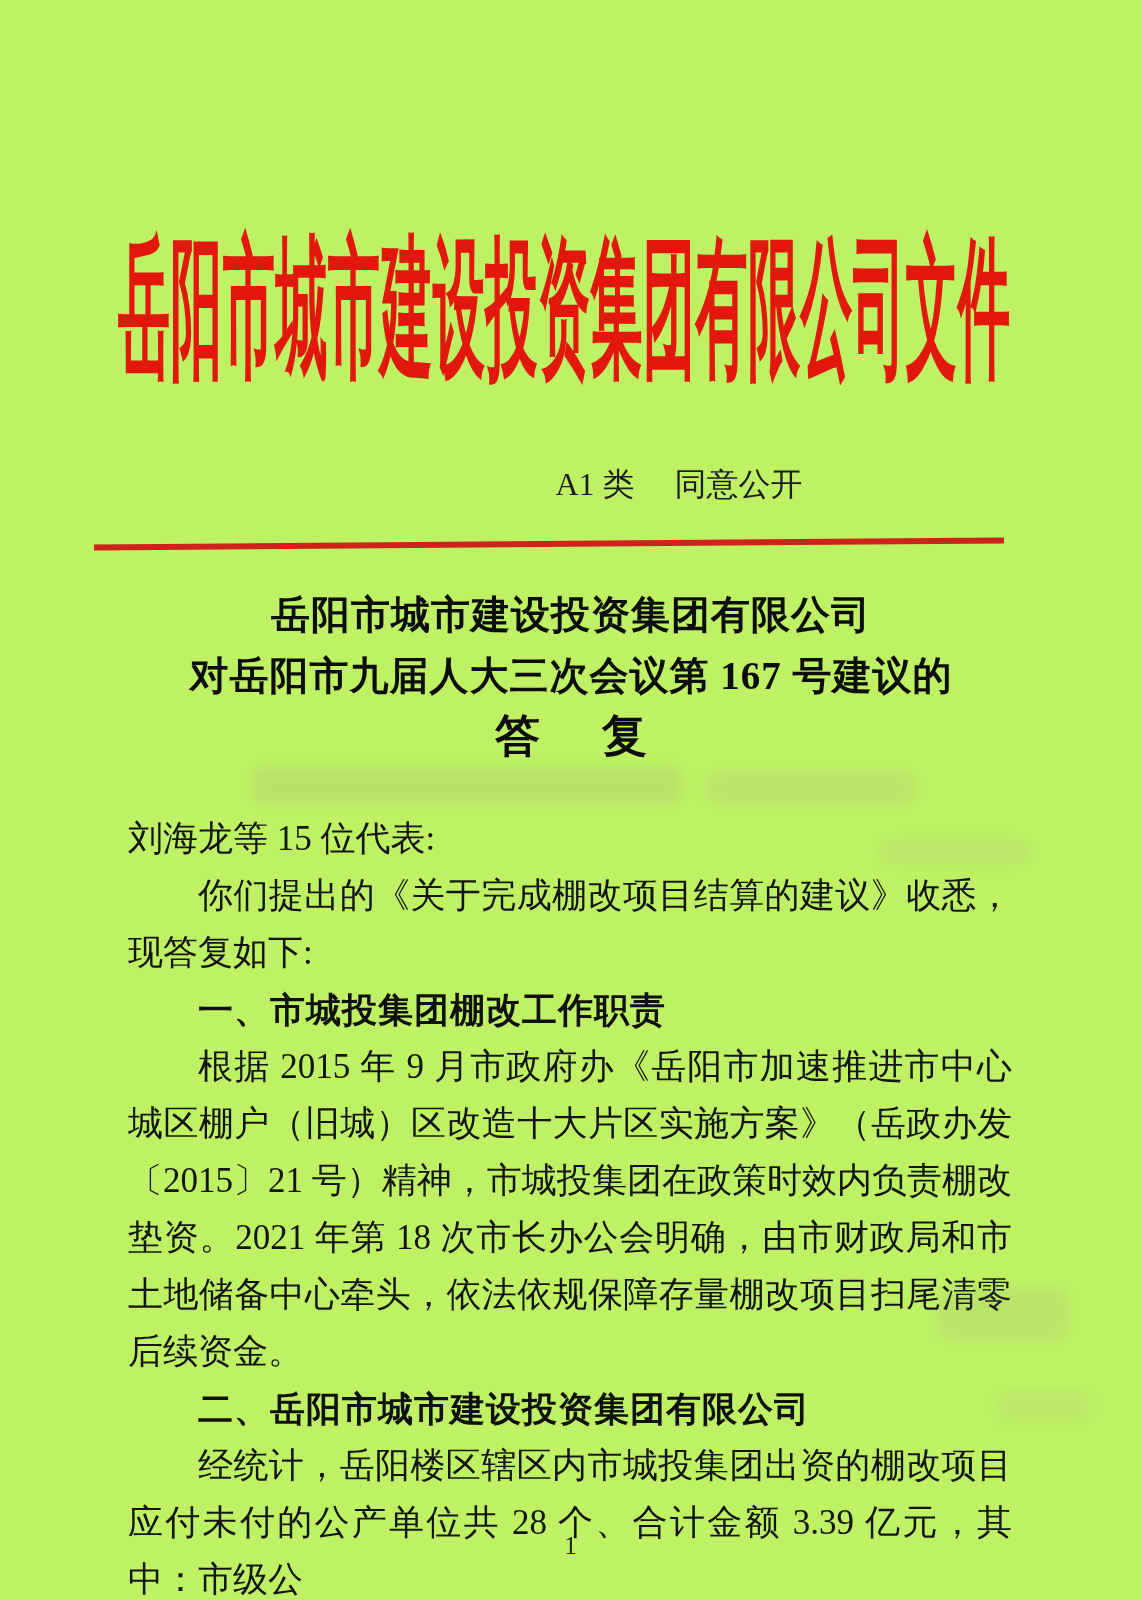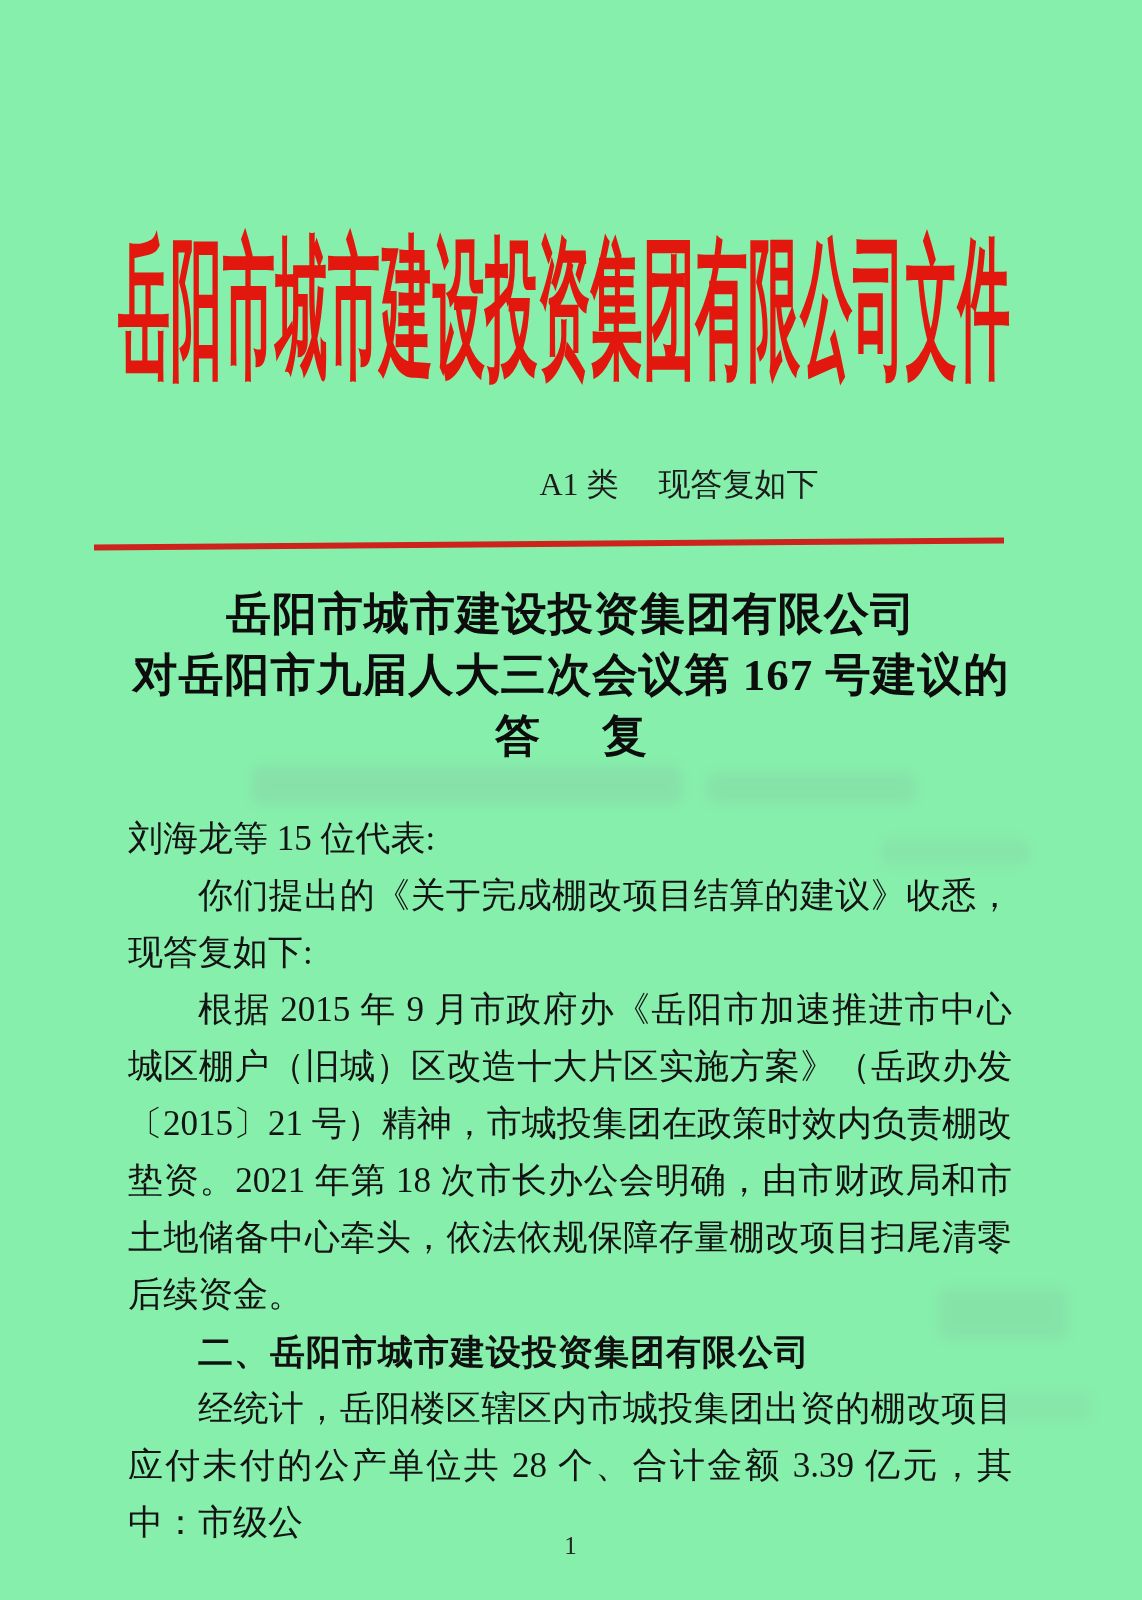--- a/index.html
+++ b/index.html
@@ -4,21 +4,21 @@
 <style>
   html, body {
     margin: 0;
     padding: 0;
     background: #e9e9e9;
   }
   .page {
     position: relative;
     width: 1142px;
     height: 1600px;
-    background: #86efac;
+    background: #bef264;
     overflow: hidden;
     font-family: "Liberation Serif", "DejaVu Serif", serif;
     color: #161616;
   }
   
   .red-title {
     position: absolute;
     top: 234px;
     left: 118px;
     width: 900px;
@@ -60,21 +60,21 @@
   .doc-title {
     position: absolute;
     top: 584px;
     left: 64px;
     width: 1014px;
     text-align: center;
     font-weight: 700;
     color: #0d0d0d;
   }
   .doc-title .t-line {
-    font-size: 45px;
+    font-size: 39px;
     line-height: 61px;
     letter-spacing: 1px;
   }
   .doc-title .t-line3 {
     display: flex;
     justify-content: center;
     gap: 62px;
     font-size: 45px;
     line-height: 61px;
   }
@@ -130,37 +130,38 @@
 </style>
 </head>
 <body>
 
 <div class="page">
 
   <div class="red-title">岳阳市城市建设投资集团有限公司文件</div>
 
   <div class="doc-meta-row">
     <span>A1 类</span>
-    <span>现答复如下</span>
+    <span>同意公开</span>
   </div>
 
   <div class="red-rule"></div>
 
   <div class="doc-title">
     <div class="t-line">岳阳市城市建设投资集团有限公司</div>
     <div class="t-line">对岳阳市九届人大三次会议第 167 号建议的</div>
     <div class="t-line3">
       <span>答</span>
       <span>复</span>
     </div>
   </div>
 
   <div class="body-block">
     <div class="salutation">刘海龙等 15 位代表:</div>
     <p class="para">你们提出的《关于完成棚改项目结算的建议》收悉，现答复如下:</p>
+    <div class="heading">一、市城投集团棚改工作职责</div>
     <p class="para">根据 2015 年 9 月市政府办《岳阳市加速推进市中心城区棚户（旧城）区改造十大片区实施方案》（岳政办发〔2015〕21 号）精神，市城投集团在政策时效内负责棚改垫资。2021 年第 18 次市长办公会明确，由市财政局和市土地储备中心牵头，依法依规保障存量棚改项目扫尾清零后续资金。</p>
     <div class="heading">二、岳阳市城市建设投资集团有限公司</div>
     <p class="para">经统计，岳阳楼区辖区内市城投集团出资的棚改项目应付未付的公产单位共 28 个、合计金额 3.39 亿元，其中：市级公</p>
   </div>
 
   <div class="ghost g1"></div>
   <div class="ghost g2"></div>
   <div class="ghost g3"></div>
   <div class="ghost g4"></div>
   <div class="ghost g5"></div>

